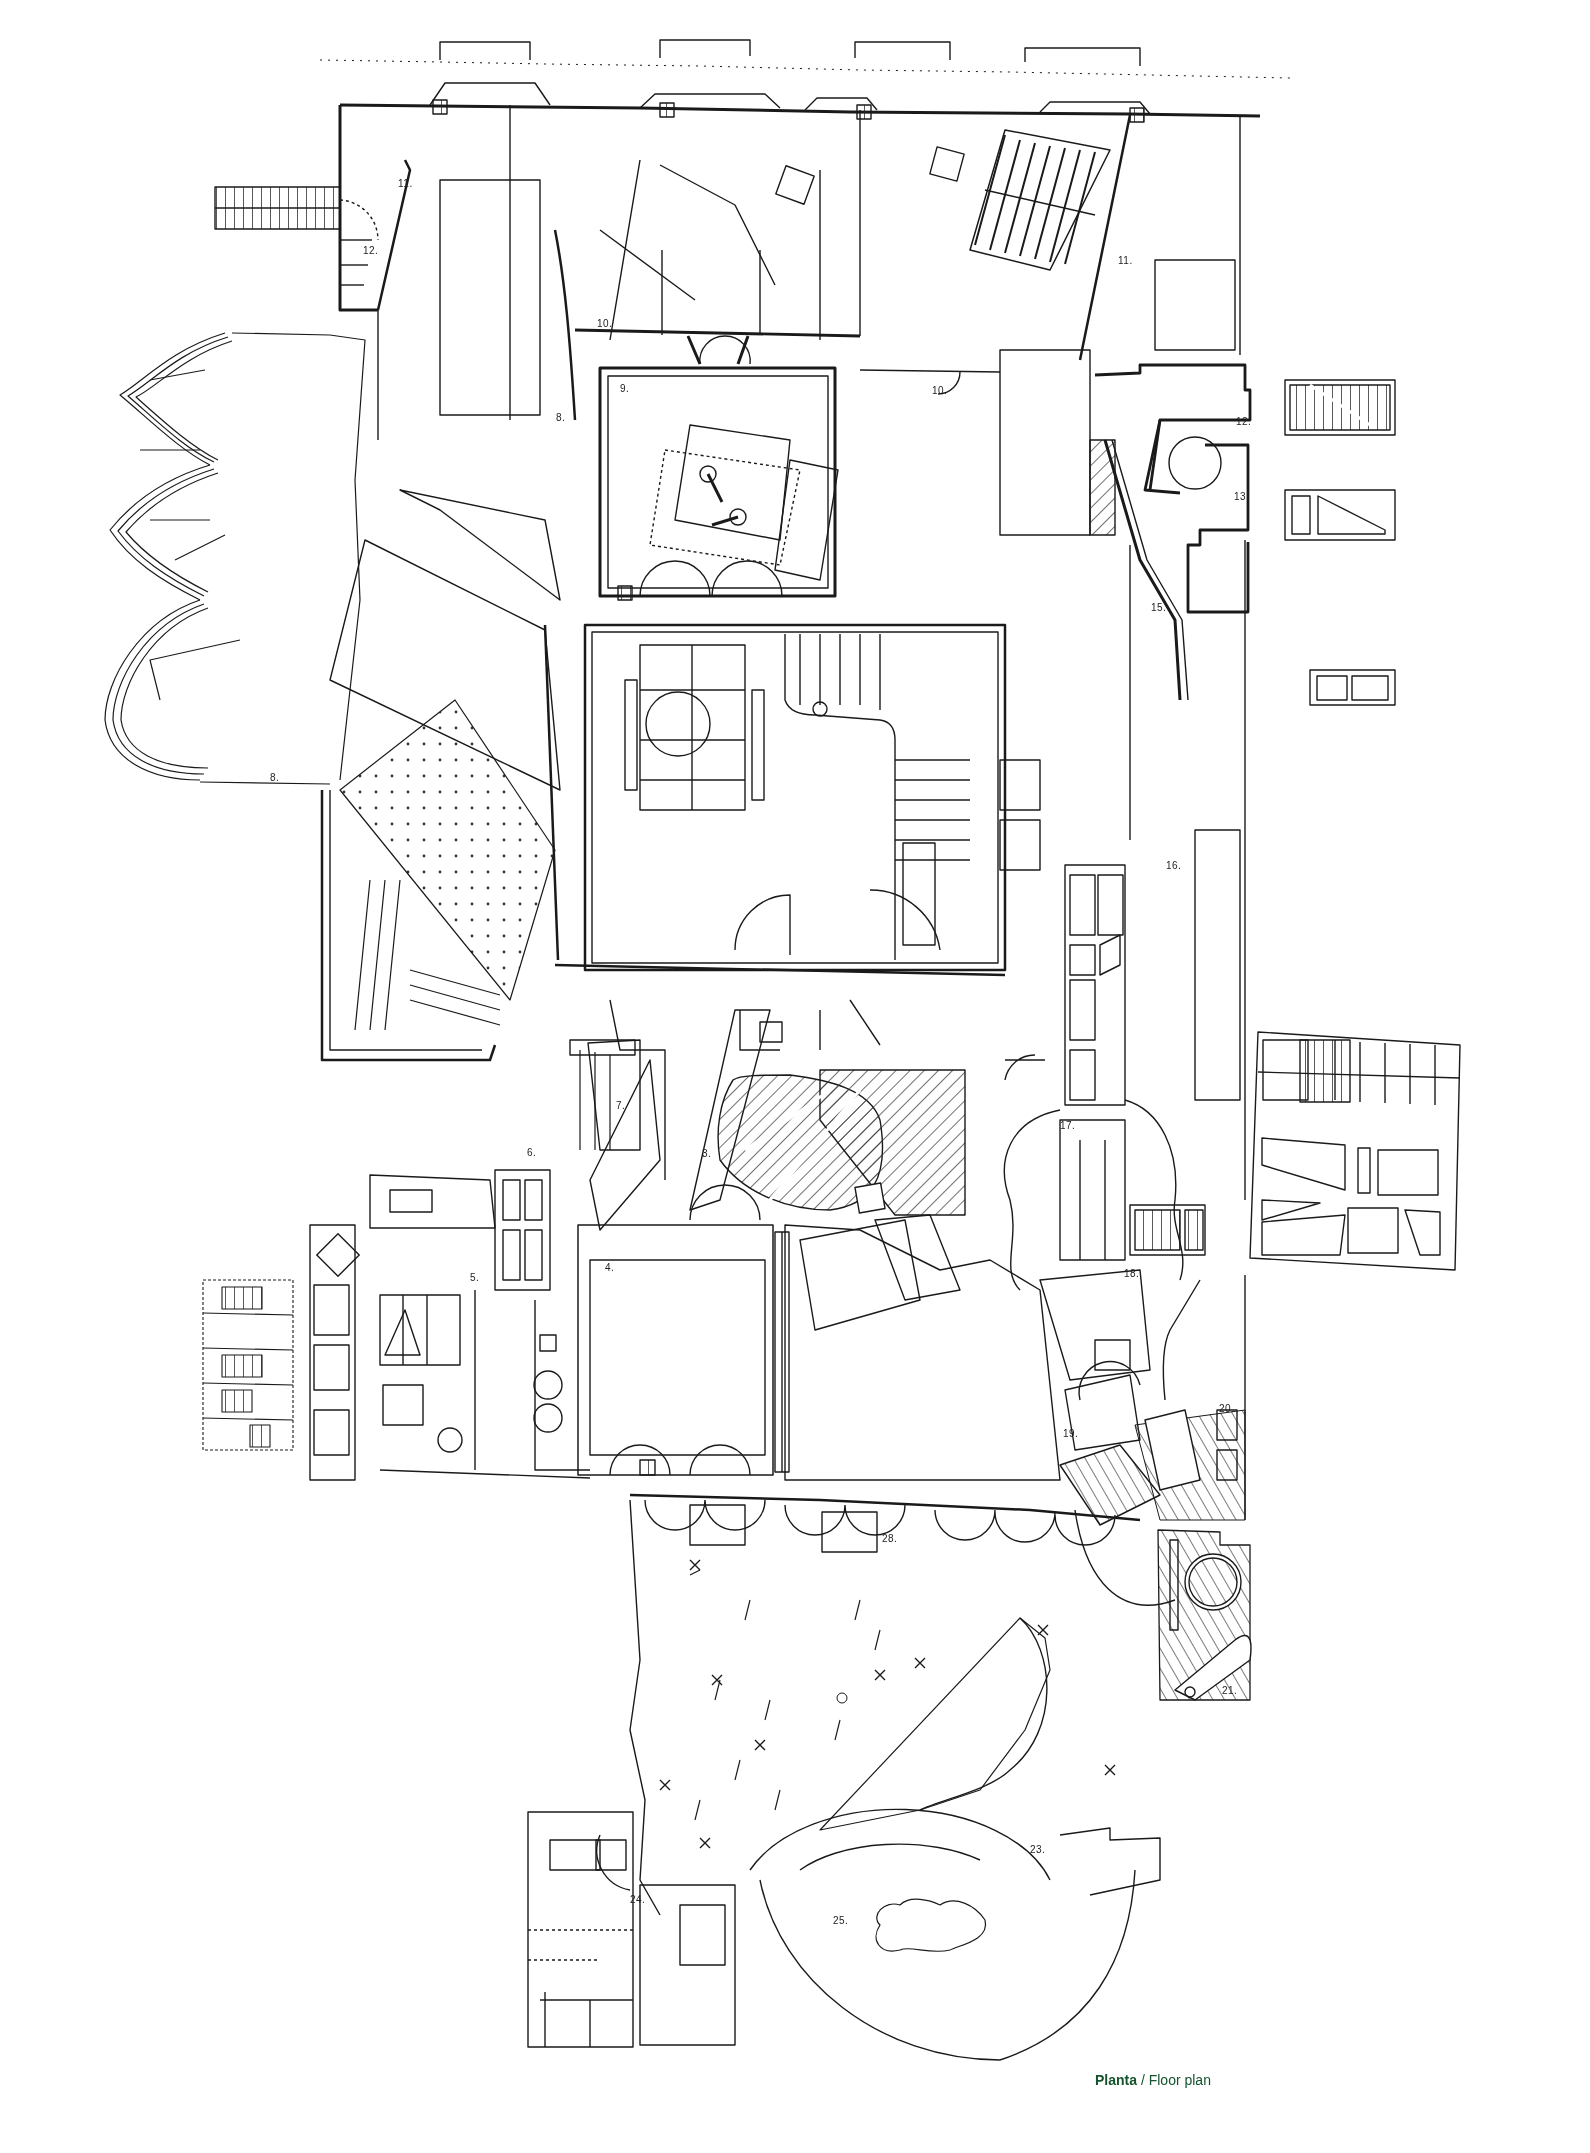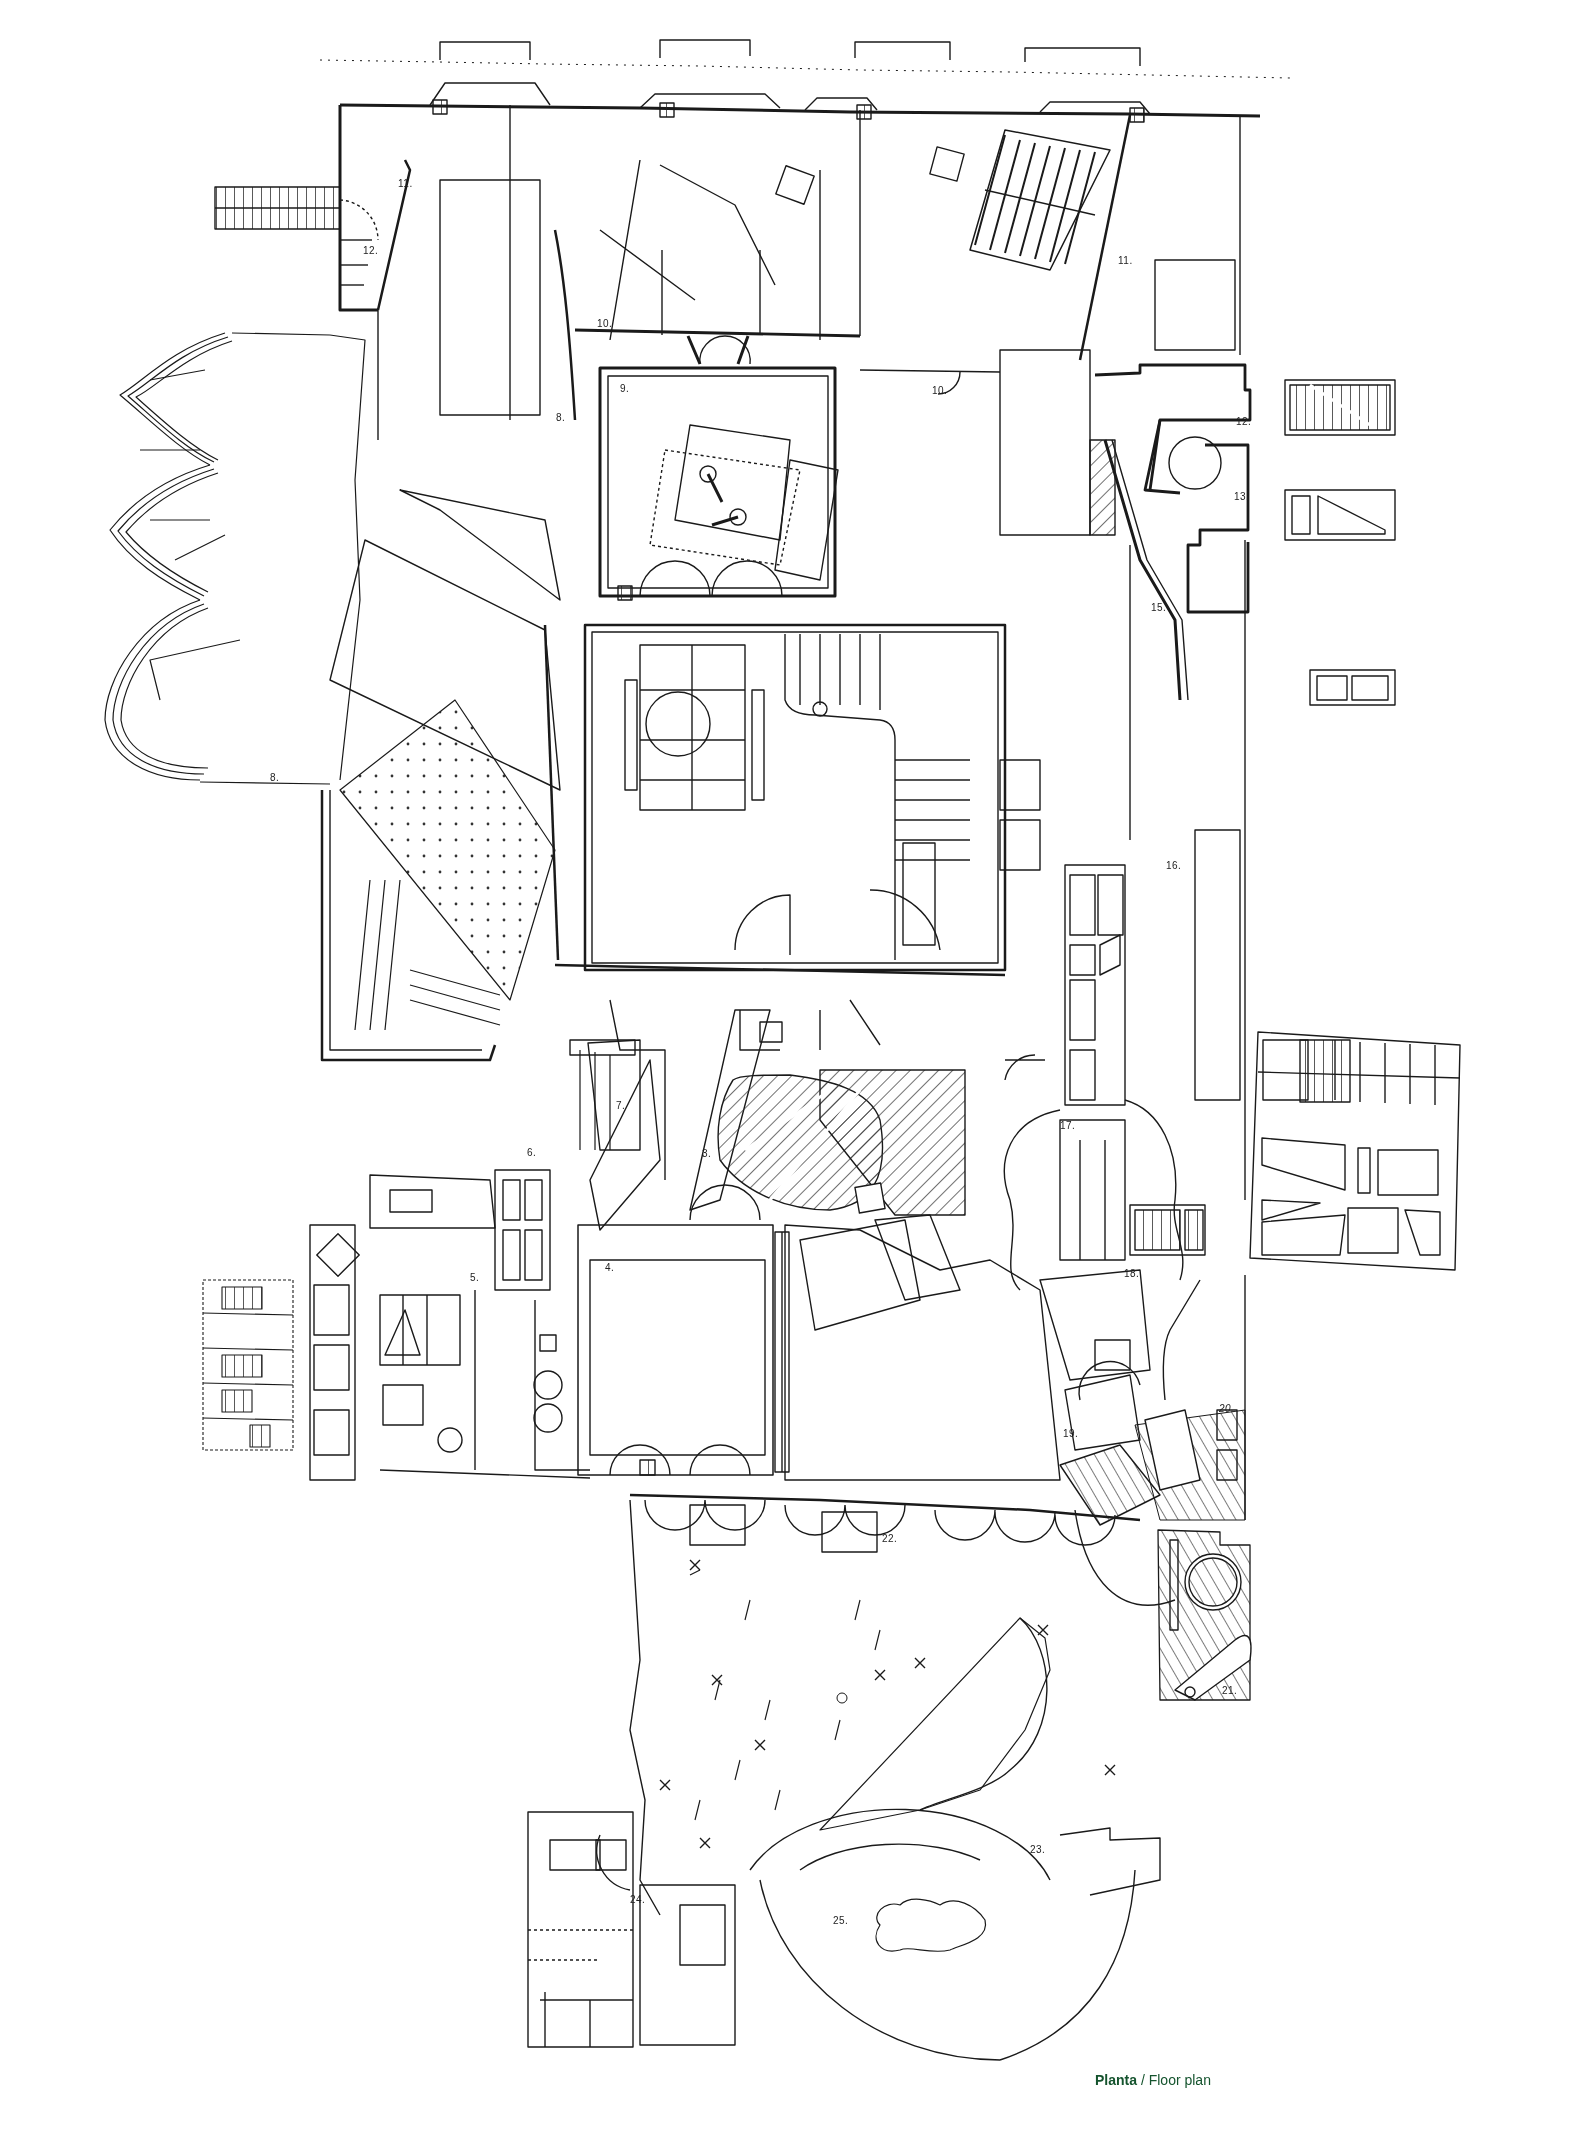--- a/index.html
+++ b/index.html
@@ -395,23 +395,23 @@
     <span class="room-label" style="left: 1118px; top: 255px;">11.</span>
     <span class="room-label" style="left: 363px; top: 245px;">12.</span>
     <span class="room-label" style="left: 1236px; top: 416px;">12.</span>
     <span class="room-label" style="left: 1234px; top: 475px; margin-top: 16px;">13.</span>
     <span class="room-label" style="left: 932px; top: 385px;">10.</span>
     <span class="room-label" style="left: 1151px; top: 602px;">15.</span>
     <span class="room-label" style="left: 1166px; top: 860px;">16.</span>
     <span class="room-label" style="left: 1060px; top: 1120px;">17.</span>
     <span class="room-label" style="left: 1124px; top: 1268px;">18.</span>
     <span class="room-label" style="left: 1063px; top: 1428px;">19.</span>
-    <span class="room-label" style="left: 1219px; top: 1403px; font-style: italic;">20.</span>
+    <span class="room-label" style="left: 1219px; top: 1403px;">20.</span>
     <span class="room-label" style="left: 1222px; top: 1685px;">21.</span>
-    <span class="room-label" style="left: 882px; top: 1533px;">22.</span>
+    <span class="room-label" style="left: 882px; top: 1533px;">28.</span>
     <span class="room-label" style="left: 1030px; top: 1844px;">23.</span>
     <span class="room-label" style="left: 630px; top: 1894px;">24.</span>
     <span class="room-label" style="left: 833px; top: 1915px;">25.</span>
   </div>
 
 <div class="caption">
   <b>Planta</b><span> / </span><span>Floor plan</span>
 </div>
 
 </body></html>

